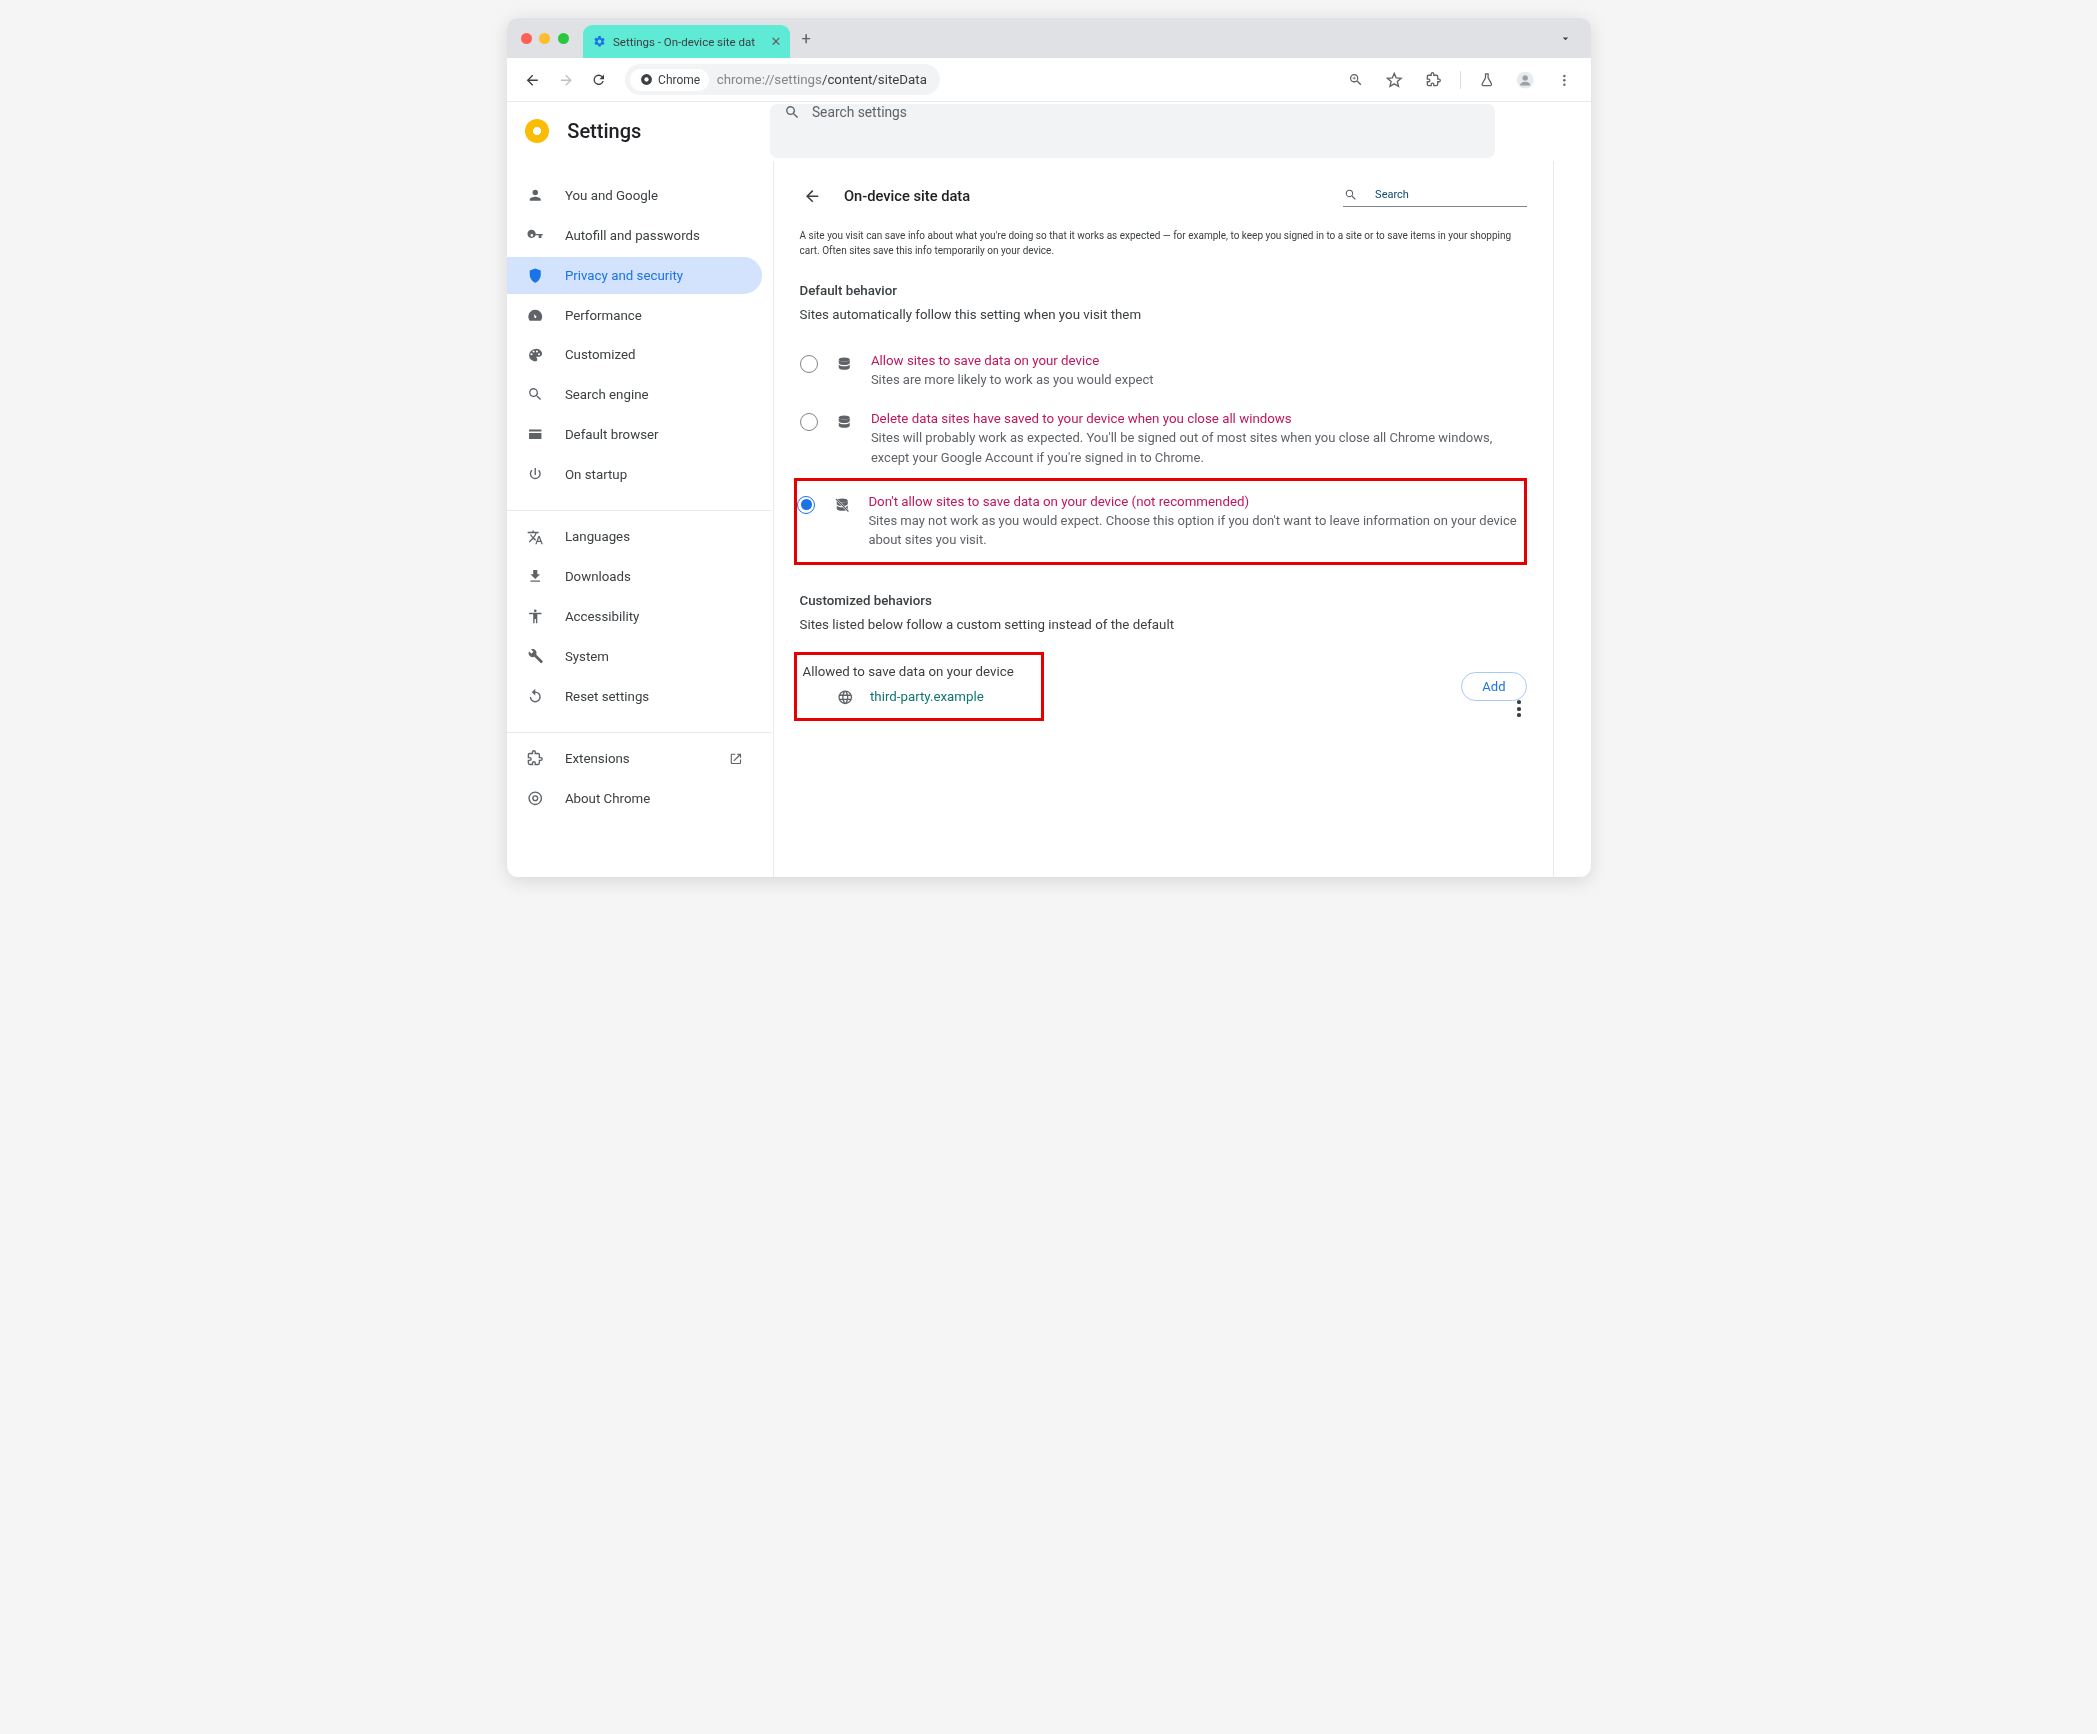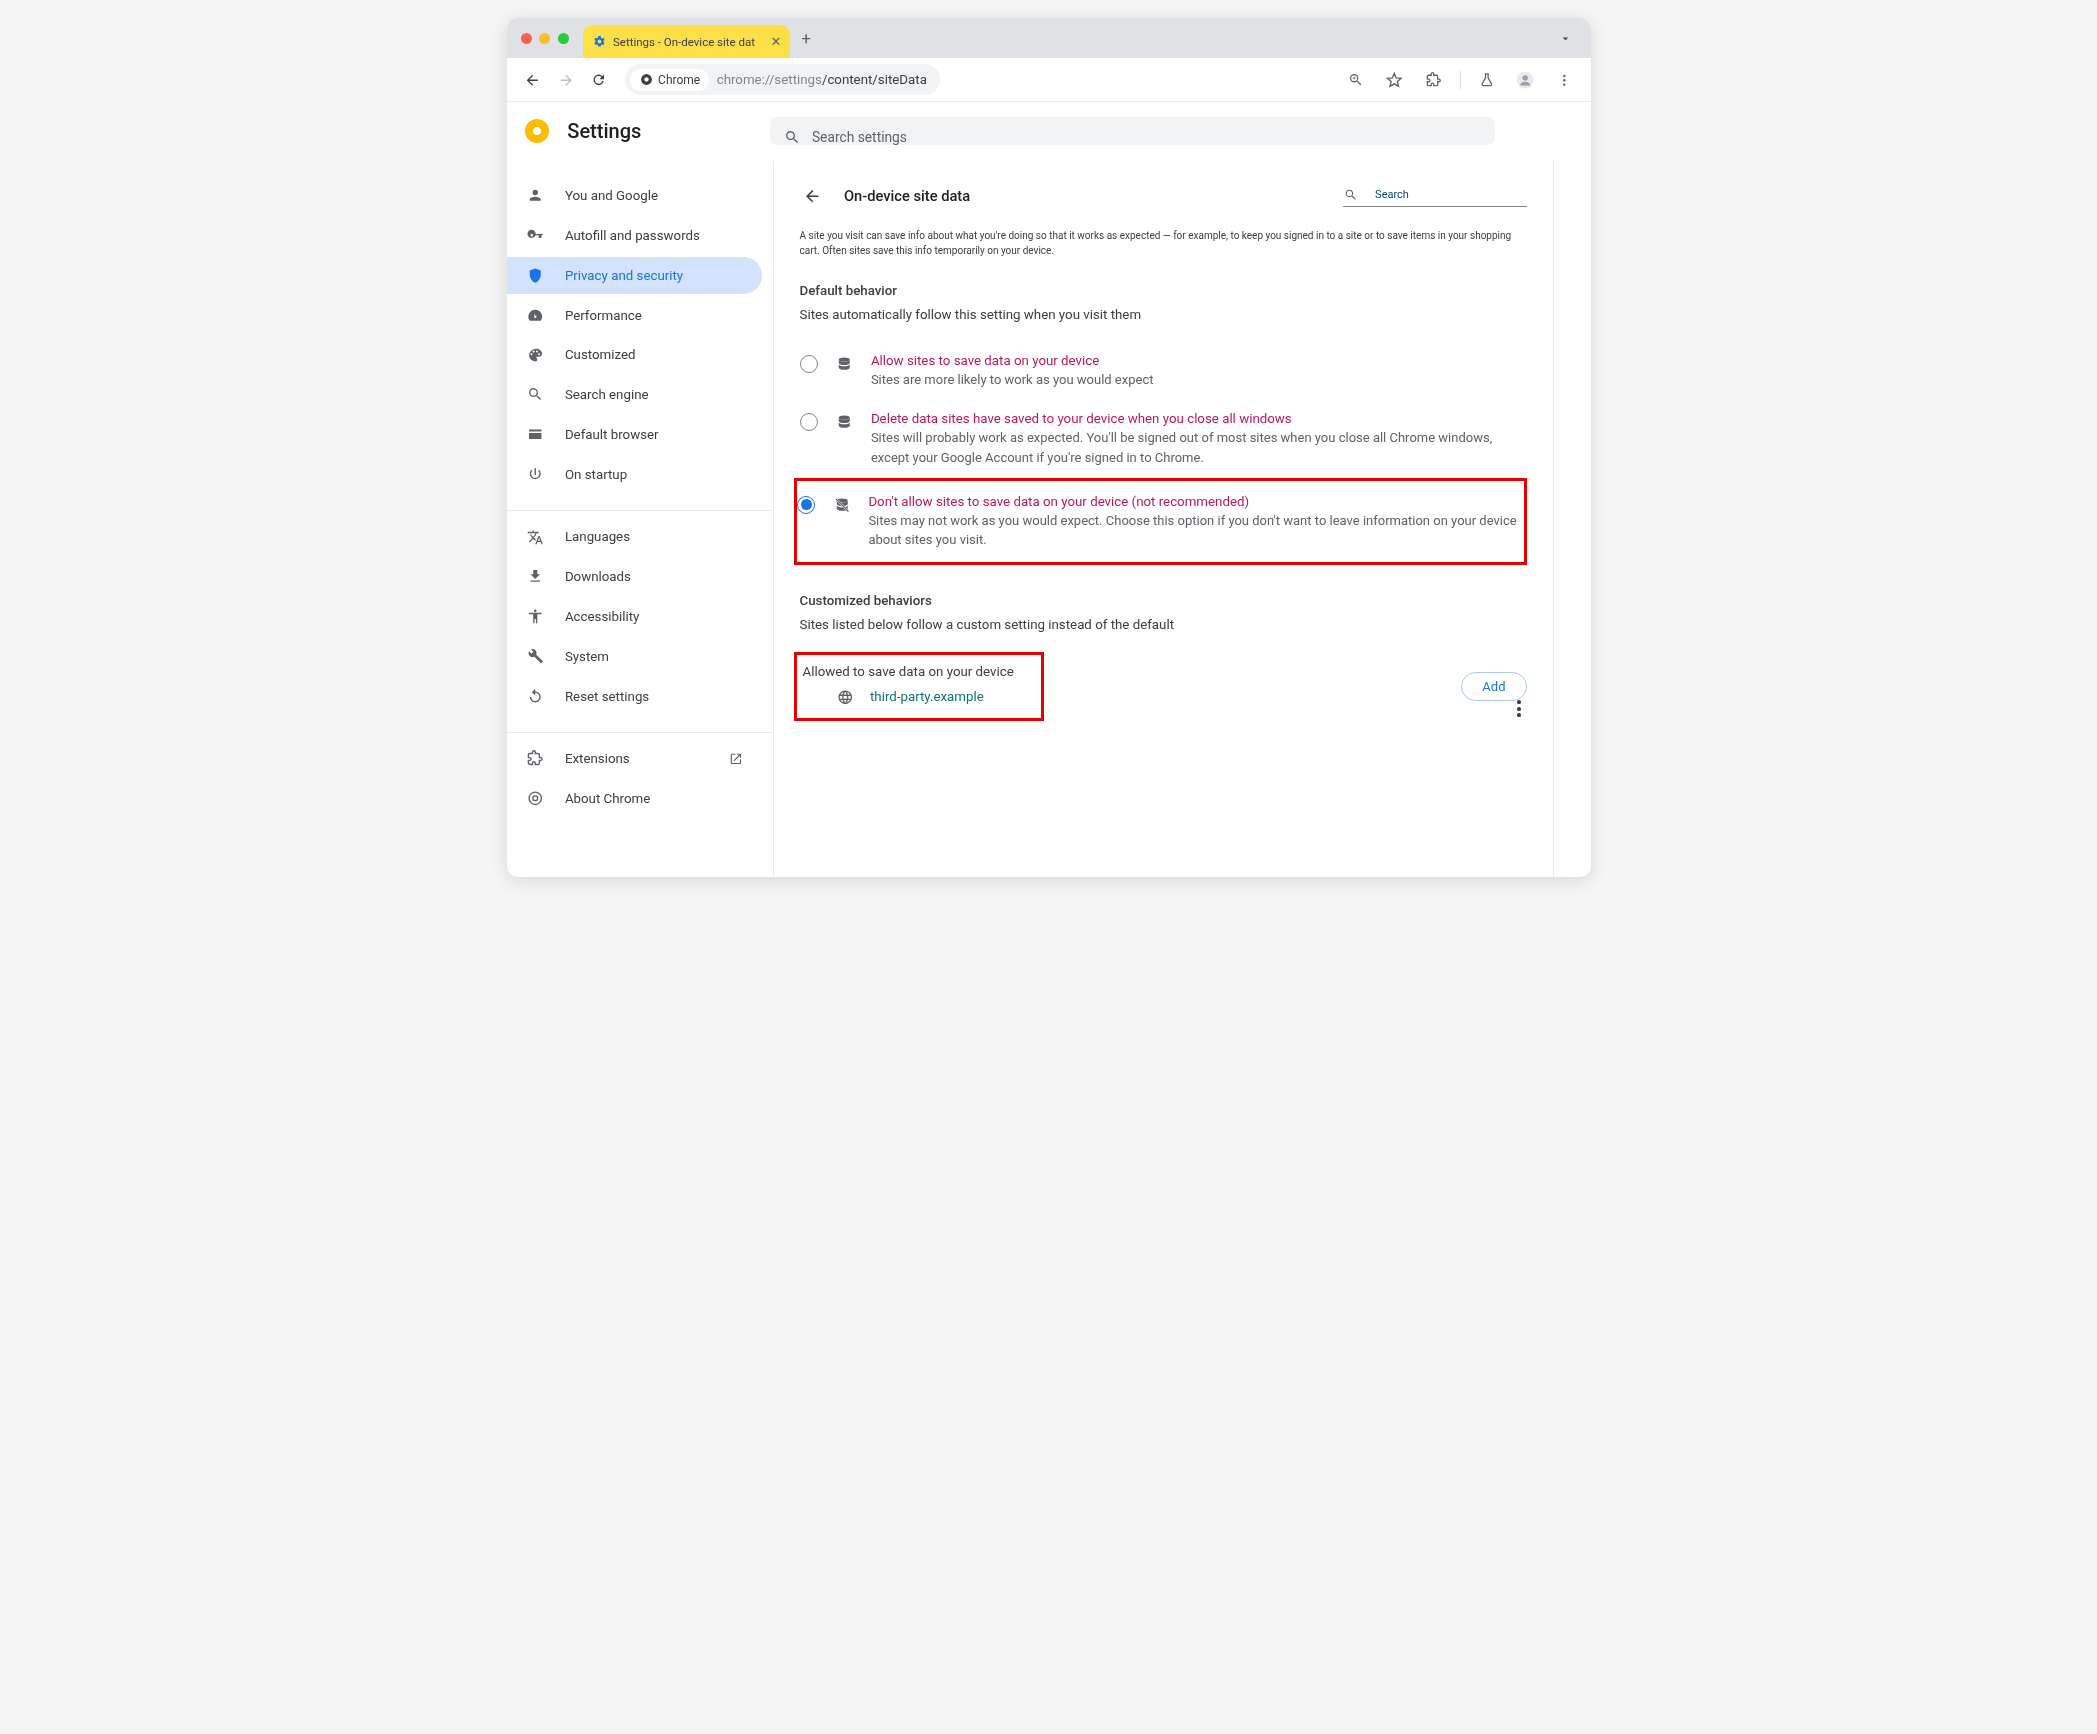--- a/index.html
+++ b/index.html
@@ -4,41 +4,41 @@
 <style>
 * { box-sizing: border-box; margin: 0; padding: 0; font-family: -apple-system, BlinkMacSystemFont, "Segoe UI", Roboto, sans-serif; }
 body { background: #f5f5f5; padding: 18.4px; }
 .window { width: 1084px; border-radius: 11px; overflow: hidden; box-shadow: 0 3.7px 18.4px rgba(0,0,0,0.12); background: #fff; margin: 0 auto; }
 
 
 .titlebar { background: #dfe1e5; height: 40px; display: flex; align-items: stretch; padding: 0 9.2px 0 14.7px; }
 .traffic { display: flex; align-items: center; gap: 7.3px; margin-right: 14.7px; }
 .traffic .dot { width: 11px; height: 11px; border-radius: 50%; }
 .dot.red { background: #ff5f57; } .dot.yellow { background: #febc2e; } .dot.green { background: #28c840; }
-.tab { background: #fde047; border-radius: 9.2px 9.2px 0 0; display: flex; align-items: center; padding: 0 9.2px; margin-top: 6.4px; min-width: 207px; gap: 7.3px; font-size: 11.5px; color: #3c4043; }
+.tab { background: #5eead4; border-radius: 9.2px 9.2px 0 0; display: flex; align-items: center; padding: 0 9.2px; margin-top: 6.4px; min-width: 207px; gap: 7.3px; font-size: 11.5px; color: #3c4043; }
 .tab .close-x { margin-left: auto; font-size: 13px; color: #5f6368; cursor: pointer; }
 .newtab { display: flex; align-items: center; padding: 0 11px; color: #5f6368; font-size: 16.5px; cursor: pointer; }
 .tabs-dropdown { margin-left: auto; display: flex; align-items: center; padding: 0 9.2px; color: #3c4043; cursor: pointer; }
 
 
 .toolbar { background: #fff; height: 44px; display: flex; align-items: center; gap: 7.3px; padding: 0 13px; border-bottom: 0.9px solid #e8eaed; }
 .nav-btn { width: 26px; height: 26px; display: inline-flex; align-items: center; justify-content: center; color: #5f6368; border-radius: 50%; cursor: pointer; }
 .nav-btn.disabled { color: #bdc1c6; }
 .omnibox { flex: 0 0 auto; display: flex; align-items: center; background: #f1f3f4; border-radius: 18.4px; height: 31px; padding: 0 13px 0 5.5px; gap: 7.3px; margin-left: 5.5px; }
 .chip { background: #fff; border-radius: 13.8px; padding: 3.7px 9.2px; display: flex; align-items: center; gap: 5.5px; font-size: 12px; color: #3c4043; }
 .url-text { font-size: 13.3px; color: #3c4043; }
 .url-text .muted { color: #80868b; }
 .toolbar-right { margin-left: auto; display: flex; align-items: center; gap: 13px; }
 .divider { width: 0.9px; height: 18.4px; background: #dadce0; }
 
 
 .settings-header { height: 59px; display: flex; align-items: center; padding: 0 18.4px; gap: 18.4px; border-bottom: 0.9px solid transparent; }
 .chrome-logo { width: 24px; height: 24px; border-radius: 50%; background: radial-gradient(circle at center, #fff 25%, #fbbc04 25%, #fbbc04 72%, #fcd65b 72%); }
 .settings-title { font-size: 20px; font-weight: 500; color: #202124; }
-.search-settings { flex: 1; max-width: 725px; margin-left: 110px; background: #f1f3f4; border-radius: 7.3px; height: 28px; display: flex; align-items: flex-end; padding: 0 14.7px; gap: 11px; color: #5f6368; font-size: 13.8px; }
+.search-settings { flex: 1; max-width: 725px; margin-left: 110px; background: #f1f3f4; border-radius: 7.3px; height: 54px; display: flex; align-items: flex-start; padding: 0 14.7px; gap: 11px; color: #5f6368; font-size: 13.8px; }
 
 
 .body { display: flex; min-height: 716px; }
 .sidebar { width: 266px; padding-top: 13px; border-right: 0.9px solid transparent; }
 .side-group { padding-bottom: 7.3px; }
 .side-item { display: flex; align-items: center; gap: 20px; height: 37px; padding: 0 20px 0 20px; margin: 2.8px 9.2px 2.8px 0; border-radius: 0 18.4px 18.4px 0; color: #3c4043; font-size: 13.3px; cursor: pointer; }
 .side-item .icn { width: 18.4px; display: inline-flex; align-items: center; justify-content: center; color: #5f6368; }
 .side-item.active { background: #d3e3fd; color: #1a73e8; }
 .side-item.active .icn { color: #1a73e8; }
 .side-divider { height: 0.9px; background: #e8eaed; margin: 7.3px 0 7.3px 0; }

